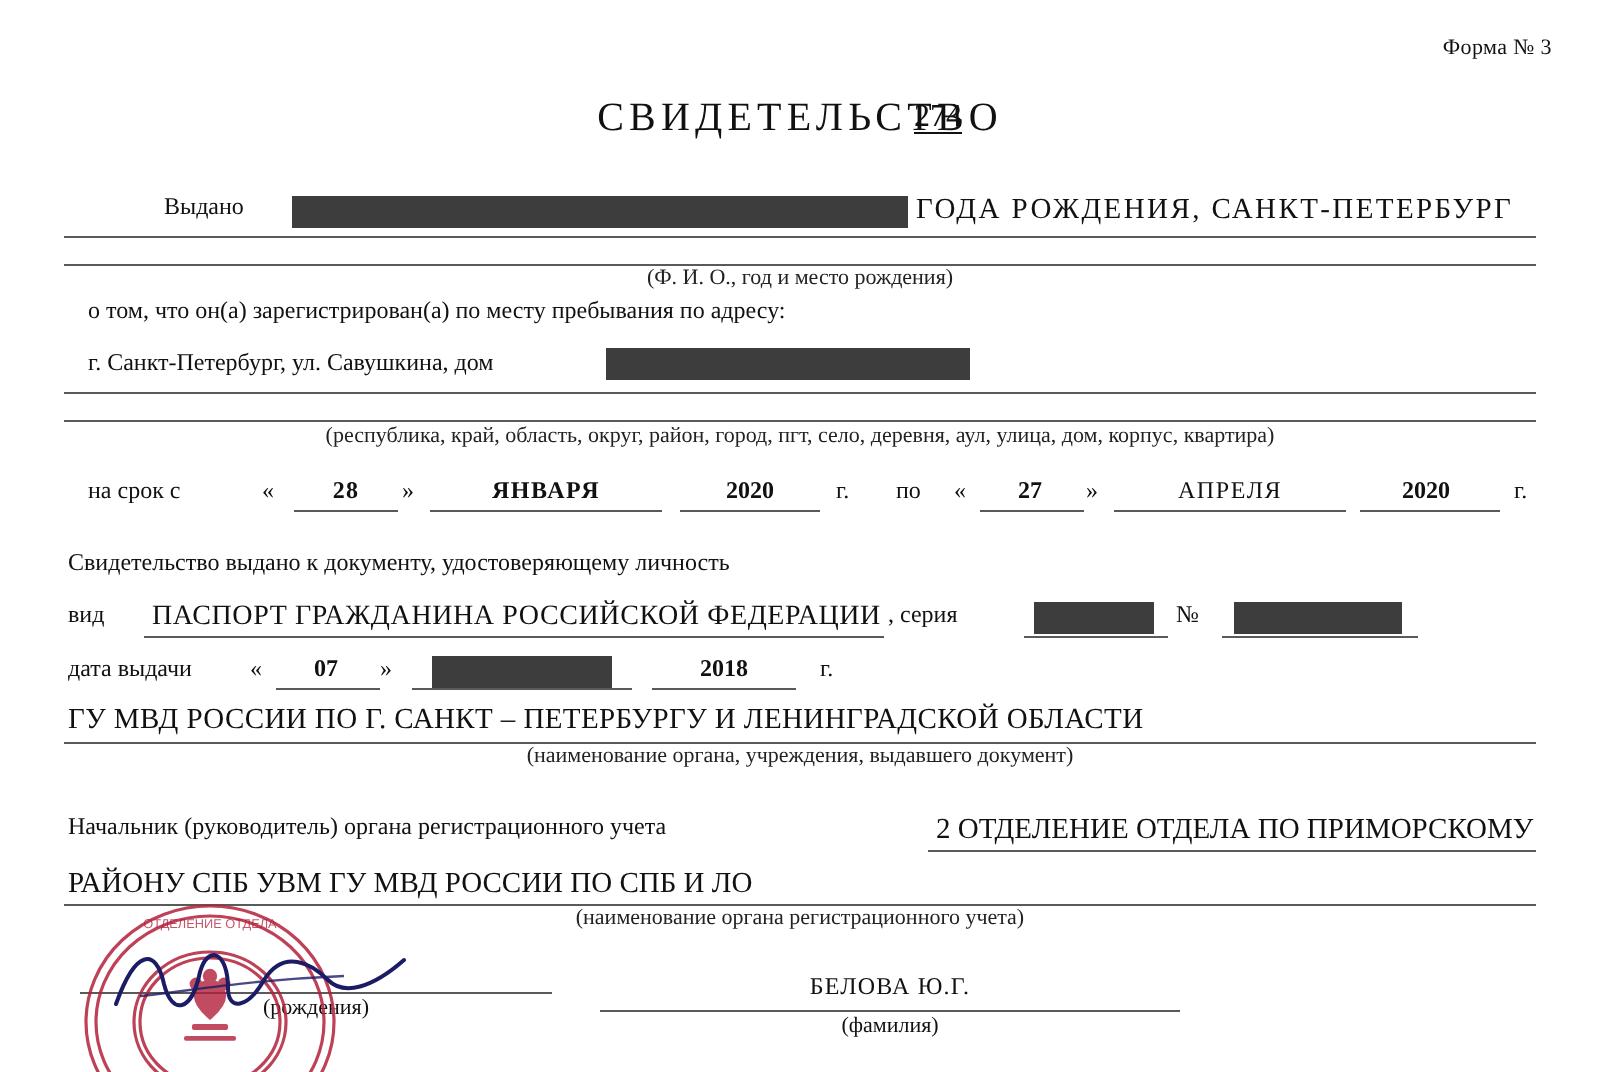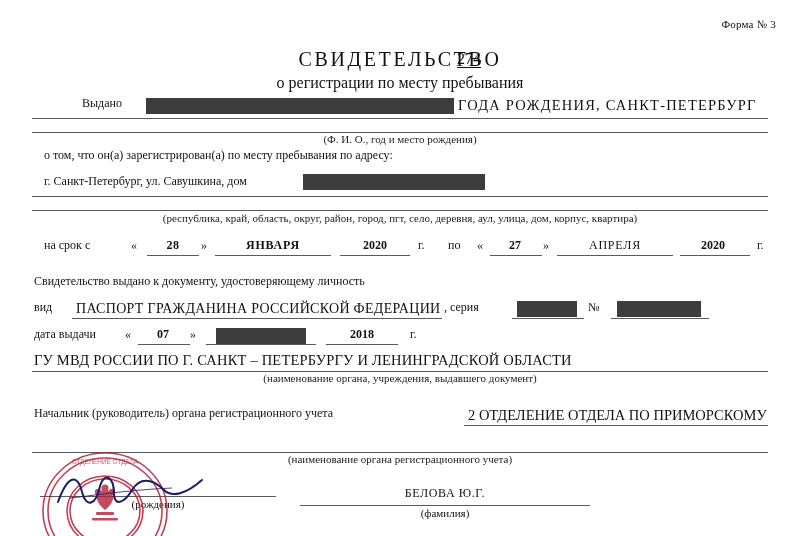--- a/index.html
+++ b/index.html
@@ -94,21 +94,20 @@
 </style>
 </head>
 <body>
 
 <div class="doc">
 
   <div class="abs form-no">Форма № 3</div>
 
   <div class="abs title">СВИДЕТЕЛЬСТВО</div>
   <div class="abs title-num">274</div>
-  <div class="abs subtitle">о регистрации по месту пребывания</div>
 
   <div class="abs lbl" style="top:96px; left:82px;">Выдано</div>
   <div class="abs rule" style="top:118px; left:32px; width:736px;"></div>
   <div class="abs redact" style="top:98px; left:146px; width:308px;"></div>
   <div class="abs lbl spaced" style="top:97px; left:458px; font-size:14.5px;">ГОДА РОЖДЕНИЯ, САНКТ-ПЕТЕРБУРГ</div>
 
   <div class="abs rule" style="top:132px; left:32px; width:736px;"></div>
   <div class="abs caption" style="top:133px;">(Ф. И. О., год и место рождения)</div>
 
   <div class="abs lbl" style="top:148px; left:44px;">о том, что он(а) зарегистрирован(а) по месту пребывания по адресу:</div>
@@ -166,20 +165,21 @@
   <div class="abs lbl" style="top:327px; left:410px;">г.</div>
 
   <div class="abs" style="top:352px; left:34px; font-size:14.5px; letter-spacing:0.2px;">ГУ  МВД  РОССИИ  ПО  Г. САНКТ – ПЕТЕРБУРГУ  И  ЛЕНИНГРАДСКОЙ ОБЛАСТИ</div>
   <div class="abs rule" style="top:371px; left:32px; width:736px;"></div>
   <div class="abs caption" style="top:372px;">(наименование органа, учреждения, выдавшего документ)</div>
 
   <div class="abs lbl" style="top:406px; left:34px;">Начальник (руководитель) органа регистрационного учета</div>
   <div class="abs" style="top:407px; left:468px; font-size:14.5px;">2 ОТДЕЛЕНИЕ ОТДЕЛА  ПО ПРИМОРСКОМУ</div>
   <div class="abs rule" style="top:425px; left:464px; width:304px;"></div>
 
+  <div class="abs" style="top:434px; left:34px; font-size:14.5px;">РАЙОНУ СПБ УВМ  ГУ  МВД РОССИИ  ПО СПБ  И  ЛО</div>
   <div class="abs rule" style="top:452px; left:32px; width:736px;"></div>
   <div class="abs caption" style="top:453px;">(наименование органа регистрационного учета)</div>
 
   <div class="abs rule" style="top:496px; left:40px; width:236px;"></div>
   <div class="abs" style="top:498px; left:40px; width:236px; text-align:center; font-size:11px;">(рождения)</div>
 
   <div class="abs lbl" style="top:486px; left:320px; width:250px; text-align:center; letter-spacing:0.6px;">БЕЛОВА Ю.Г.</div>
   <div class="abs rule" style="top:505px; left:300px; width:290px;"></div>
   <div class="abs" style="top:507px; left:300px; width:290px; text-align:center; font-size:11px;">(фамилия)</div>
 

